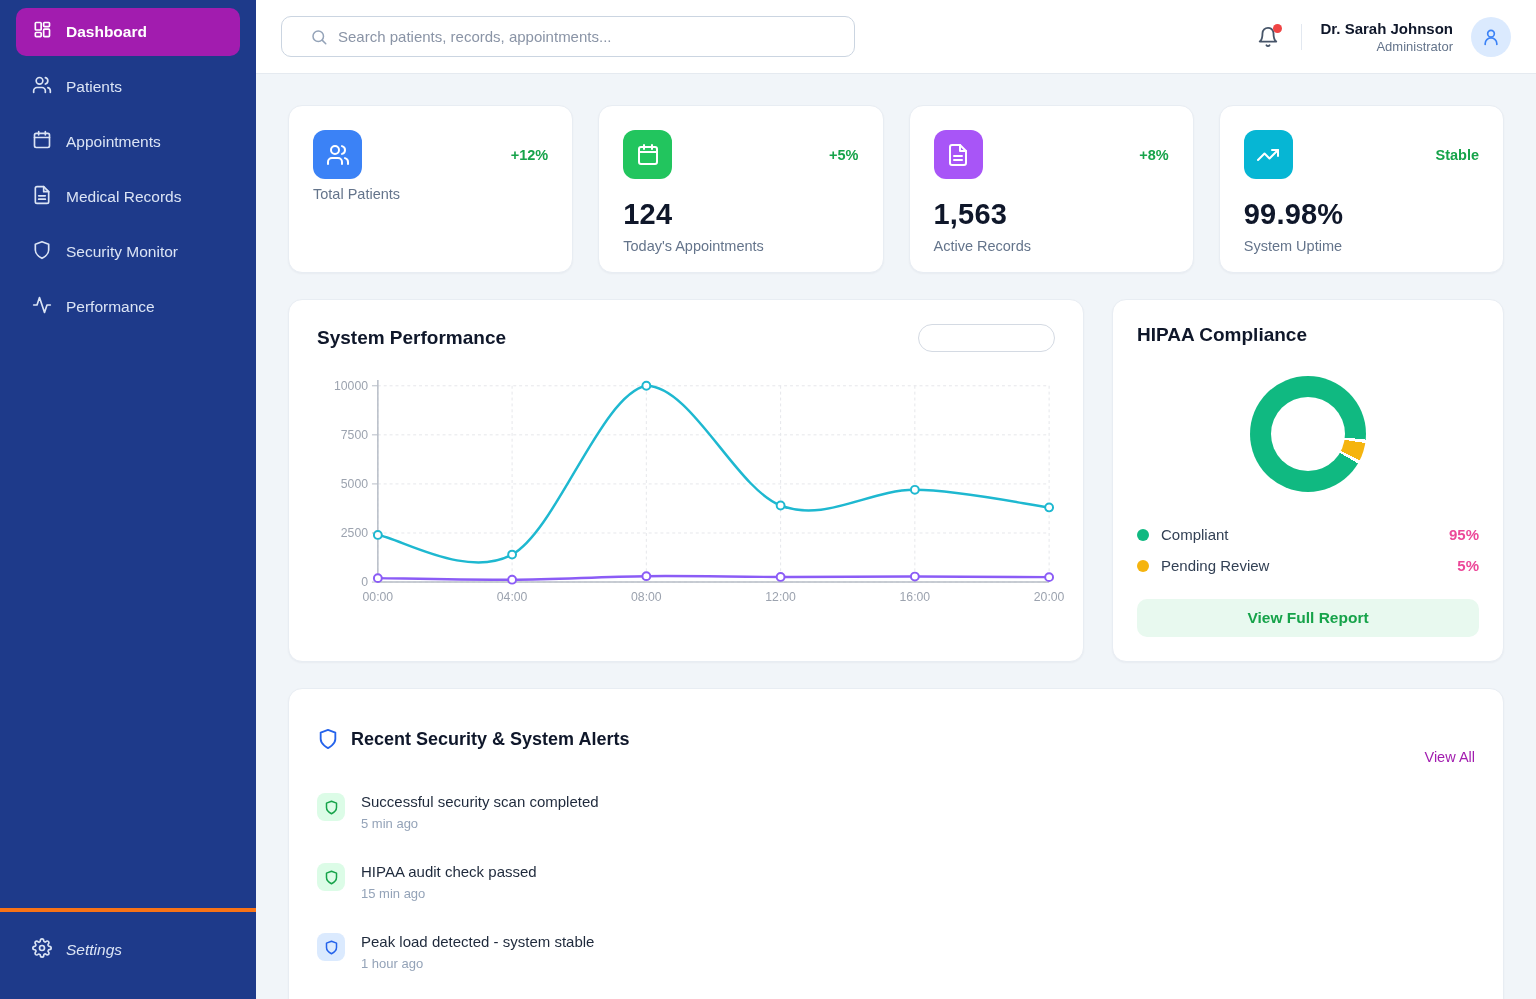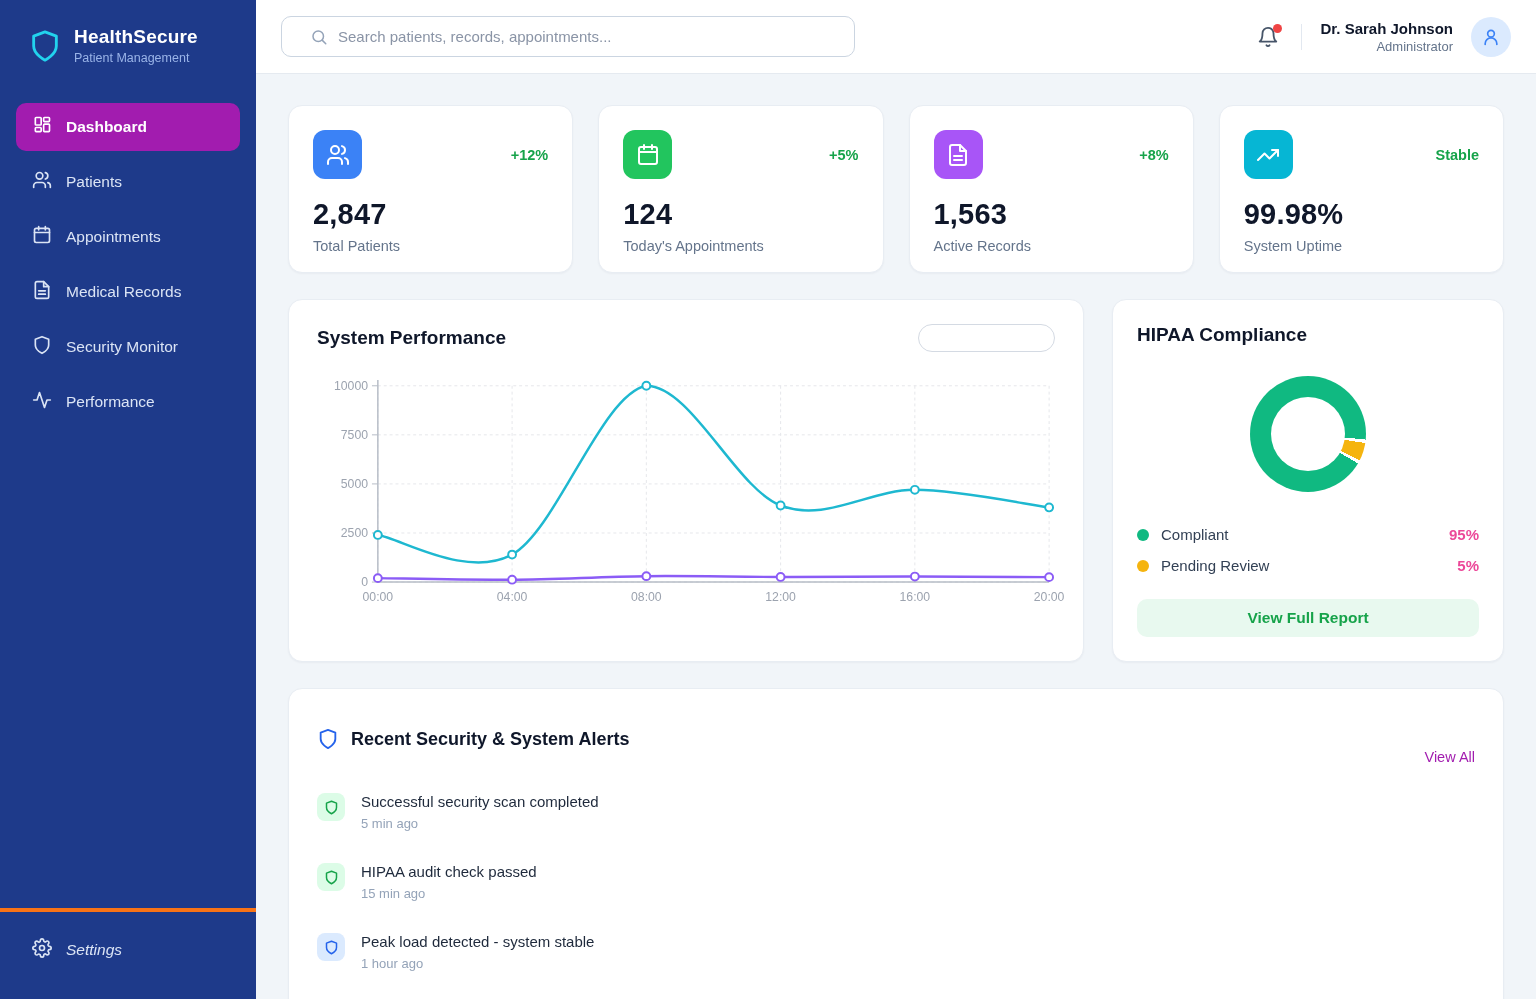--- a/index.html
+++ b/index.html
@@ -80,31 +80,20 @@
   .sev-warning { background:#fef3b2; color:#ca8a04; }
   .alert-title { font-size:15px; color:#1e293b; }
   .alert-time { font-size:13px; color:#94a3b8; margin-top:6px; }
 </style>
 </head>
 <body>
 
 <div class="app">
 
   <aside class="sidebar">
-    <div class="logo">
-      <span class="logo-icon">
-        <svg width="34" height="34" viewBox="0 0 24 24" fill="none" stroke="currentColor" stroke-width="2" stroke-linejoin="round">
-            <path d="M12 22s8-4 8-10V5l-8-3-8 3v7c0 6 8 10 8 10z"></path>
-          </svg>
-      </span>
-      <span>
-        <div class="logo-name">HealthSecure</div>
-        <div class="logo-sub">Patient Management</div>
-      </span>
-    </div>
 
     <nav class="nav">
       <div class="nav-item active">
         <span><svg width="20" height="20" viewBox="0 0 24 24" fill="none" stroke="currentColor" stroke-width="2" stroke-linejoin="round">
               <rect x="4" y="3" width="7" height="9" rx="1"></rect>
               <rect x="14" y="3" width="7" height="5" rx="1"></rect>
               <rect x="4" y="15" width="7" height="5" rx="1"></rect>
               <rect x="14" y="11" width="7" height="9" rx="1"></rect>
             </svg></span>
         <span>Dashboard</span>
@@ -203,21 +192,20 @@
             <div class="stat-icon" style="background: rgb(59, 130, 246);">
               <svg width="24" height="24" viewBox="0 0 24 24" fill="none" stroke="currentColor" stroke-width="2" stroke-linecap="round" stroke-linejoin="round">
                   <path d="M16 21v-2a4 4 0 0 0-4-4H6a4 4 0 0 0-4 4v2"></path>
                   <circle cx="9" cy="7" r="4"></circle>
                   <path d="M22 21v-2a4 4 0 0 0-3-3.87"></path>
                   <path d="M16 3.13a4 4 0 0 1 0 7.75"></path>
                 </svg>
             </div>
             <span class="stat-trend">+12%</span>
           </div>
-          <div class="stat-value">2,847</div>
           <div class="stat-label">Total Patients</div>
         </div>
 
         <div class="card stat-card">
           <div class="stat-top">
             <div class="stat-icon" style="background: rgb(34, 197, 94);">
               <svg width="24" height="24" viewBox="0 0 24 24" fill="none" stroke="currentColor" stroke-width="2" stroke-linecap="round" stroke-linejoin="round">
                   <rect x="3" y="4" width="18" height="17" rx="2"></rect>
                   <line x1="16" y1="2" x2="16" y2="6"></line>
                   <line x1="8" y1="2" x2="8" y2="6"></line>

